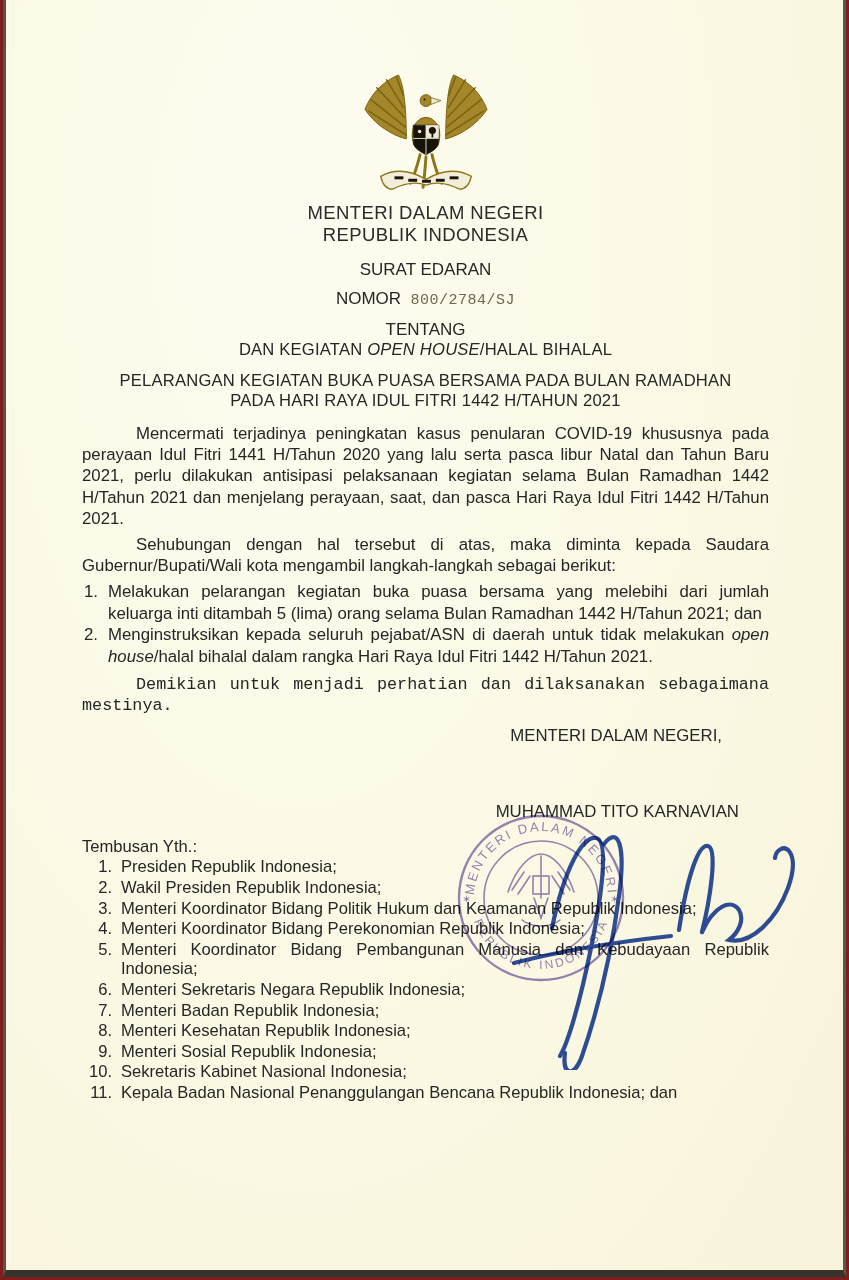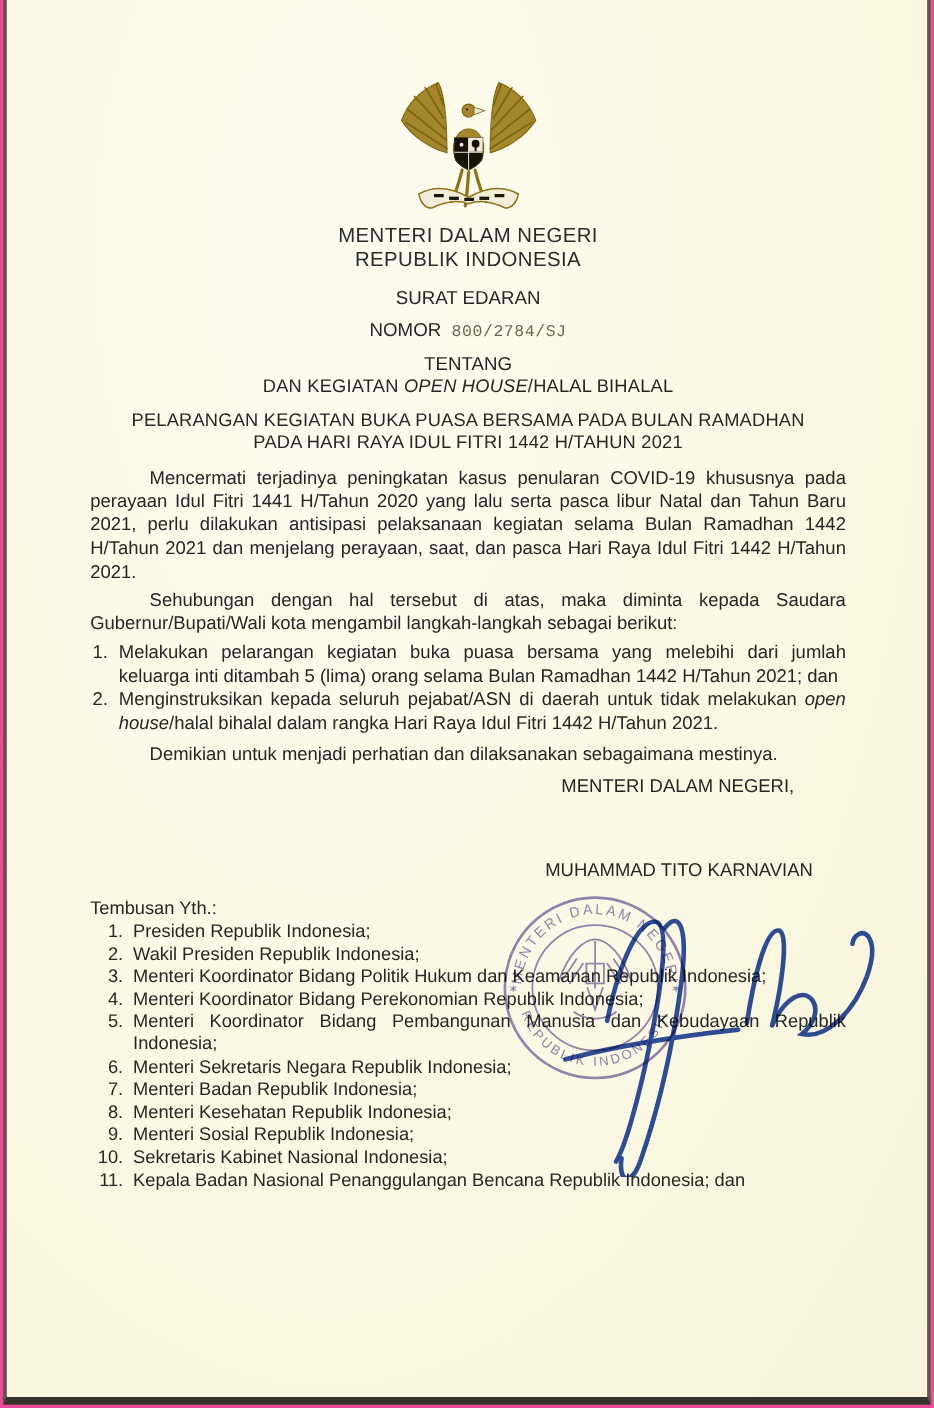--- a/index.html
+++ b/index.html
@@ -1,17 +1,17 @@
 <!DOCTYPE html>
 <html><head>
 <meta charset="utf-8">
 <style>
   html,body { margin:0; padding:0; }
   .page {
-    position:relative; width:849px; height:1280px; background:#ec4899;
+    position:relative; width:849px; height:1280px; background:#7f1d1d;
     font-family:"Liberation Sans", sans-serif; color:#262626; overflow:hidden;
   }
   .paper {
     position:absolute; left:3px; top:0; right:3px; bottom:3px;
     background:radial-gradient(ellipse at 35% 18%, #fdfcf0 0%, #fbf9e4 55%, #f8f3da 100%);
     border-left:3px solid #55534a; border-right:3px solid #5a584e; border-bottom:7px solid #35332c;
     box-sizing:border-box;
   }
   .content { position:relative; padding:72px 74px 0 76px; height:100%; box-sizing:border-box; }
 
@@ -36,21 +36,21 @@
 
   
   .body-text { font-size:16.8px; line-height:21.4px; text-align:justify; }
   .para { text-indent:54px; margin:0; }
   .para1 { margin-top:11px; }
   .para2 { margin-top:4px; }
   .list { margin-top:5px; }
   .list-item { display:flex; }
   .list-item .num { flex:none; width:24px; padding-left:2px; }
   .list-item .itext { flex:1; text-align:justify; }
-  .closing { margin-top:7px; text-indent:54px; }
+  .closing { margin-top:7px; text-indent:54px;font-family:Liberation Mono, monospace; }
 
   
   .sig-title { margin-top:9px; text-align:right; padding-right:47px; font-size:16.8px; }
   .sig-name  { margin-top:56px; text-align:right; padding-right:30px; font-size:16.8px; }
 
   
   .cc { margin-top:15px; font-size:16.6px; line-height:19.6px; }
   .cc-row { display:flex; margin-top:1px; }
   .cc-num { flex:none; width:30px; text-align:right; margin-right:9px; }
   .cc-text { flex:1; text-align:justify; }

